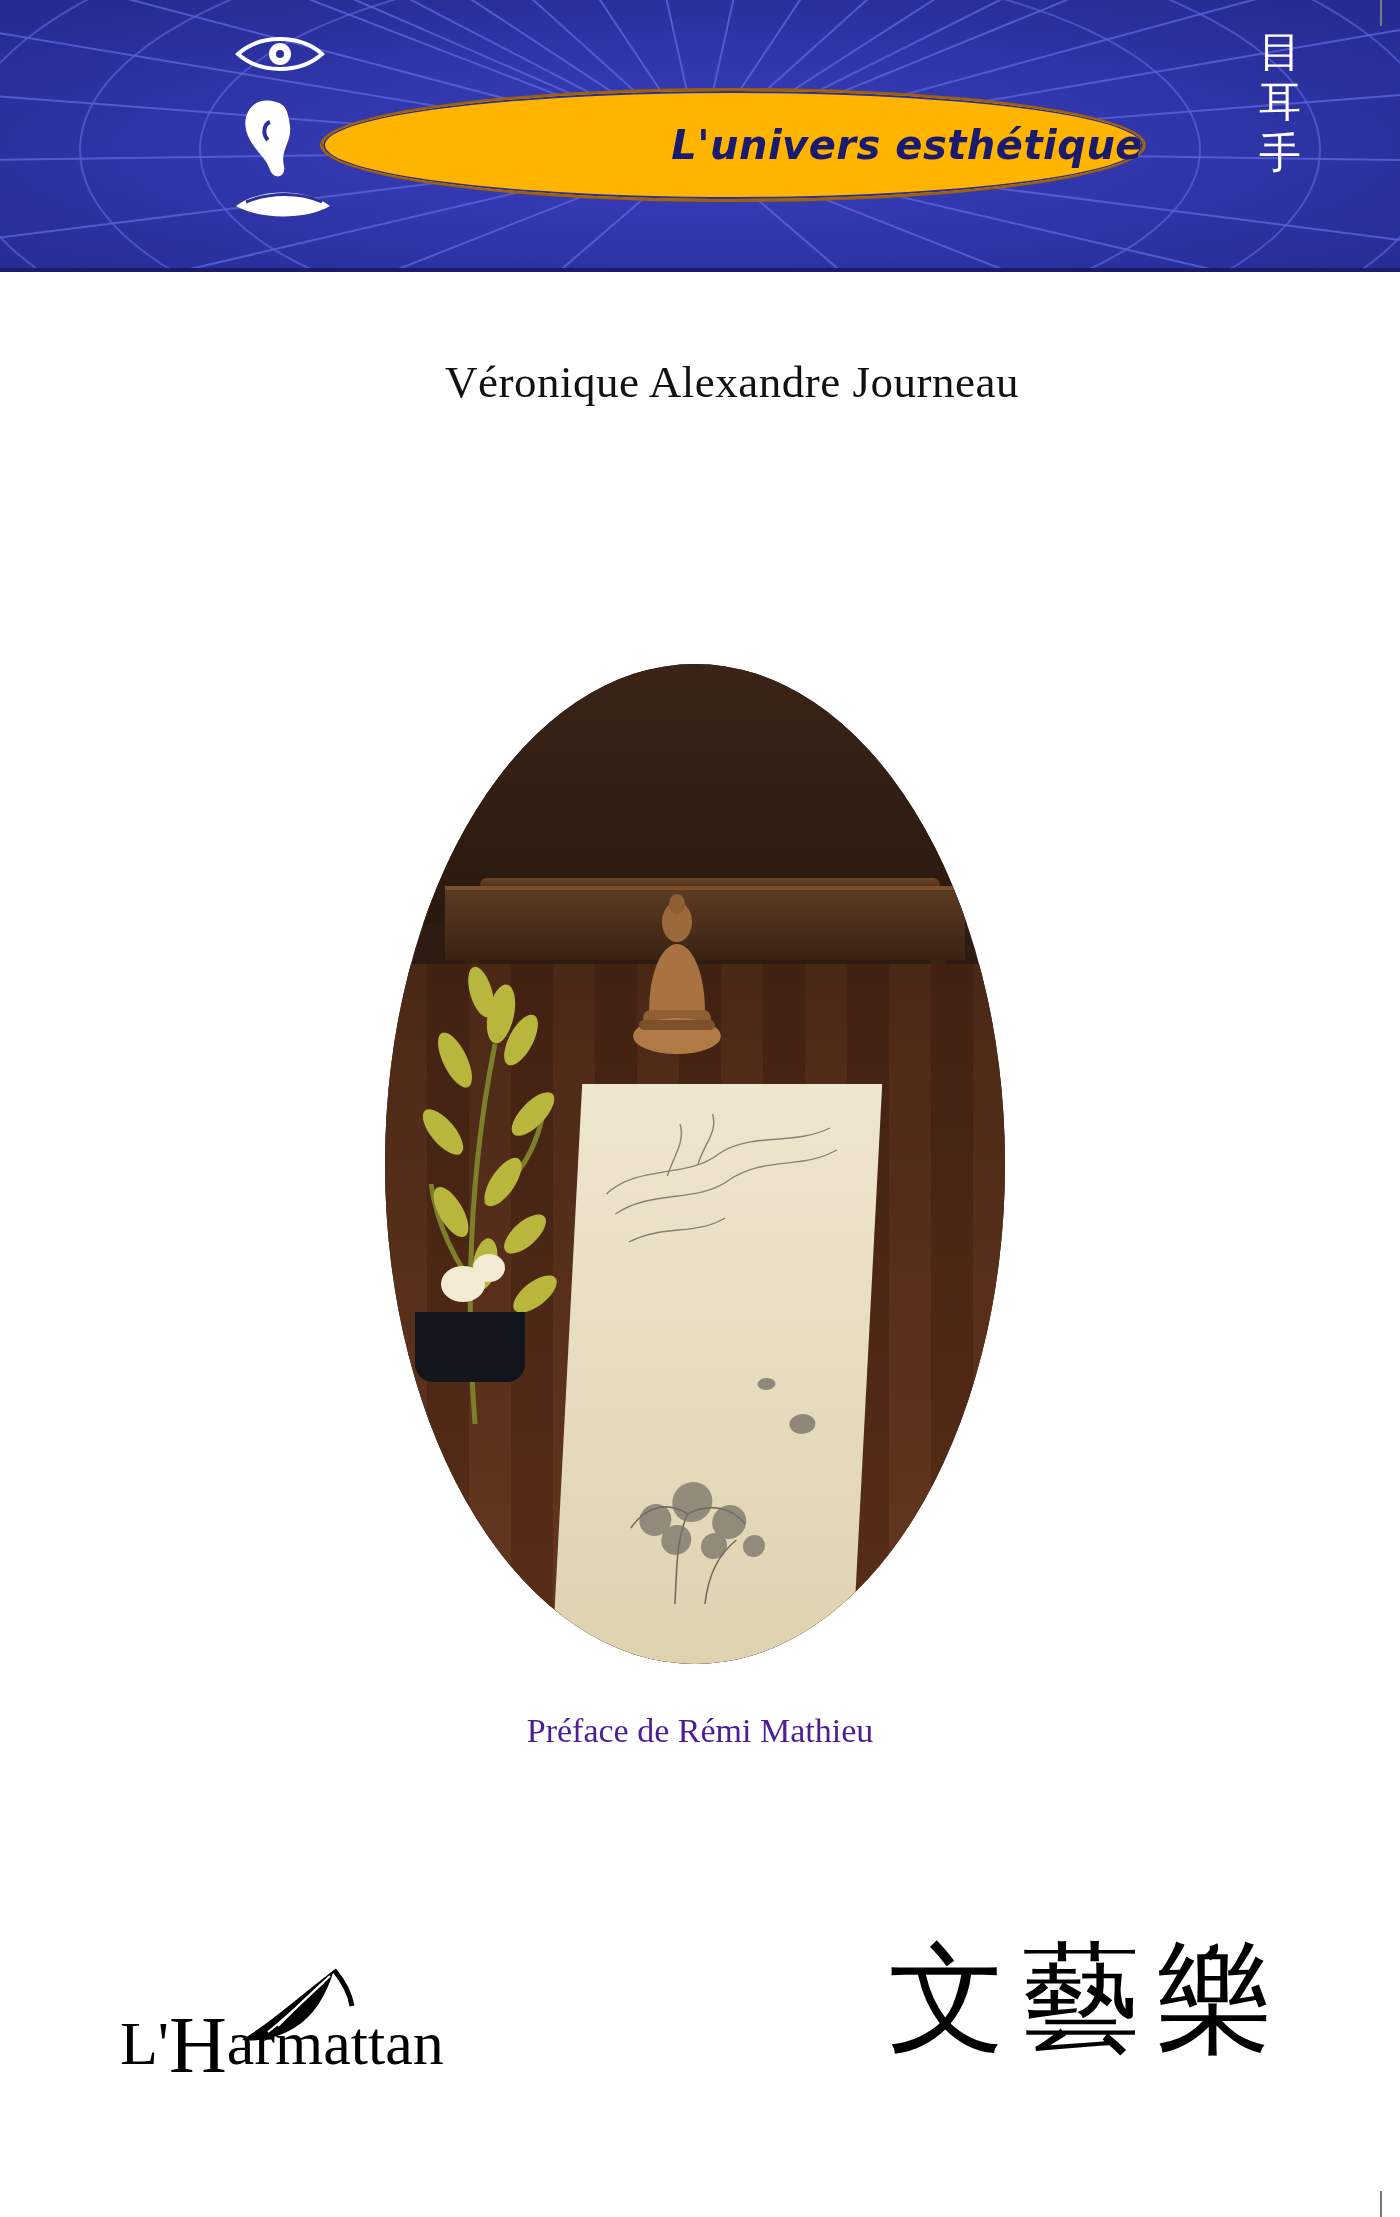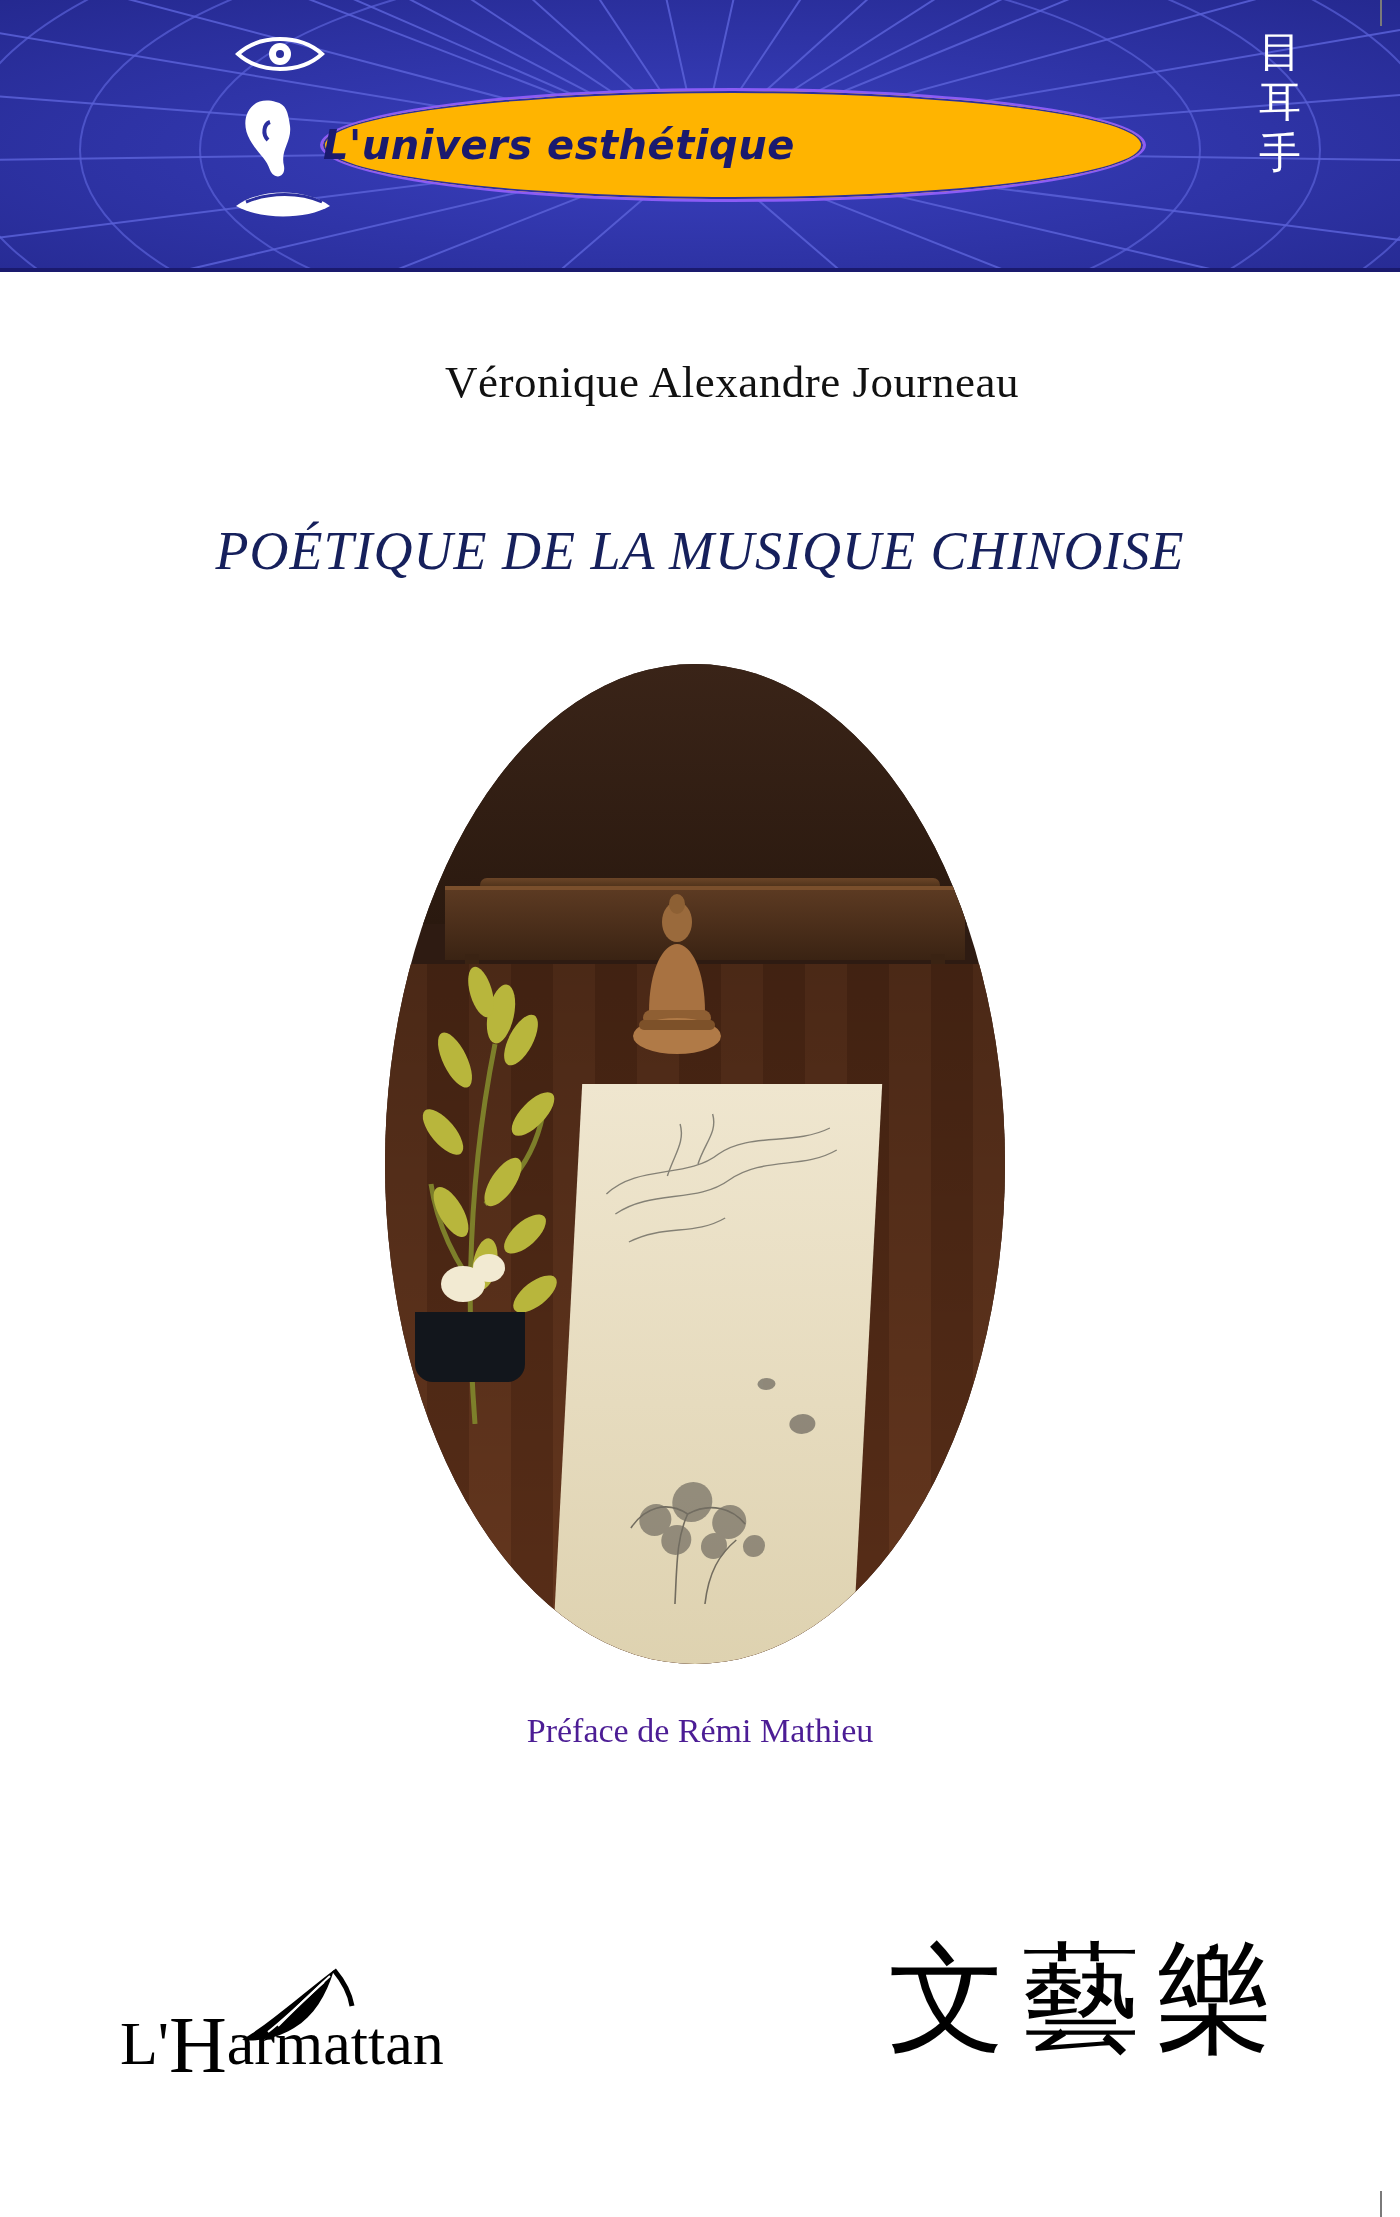--- a/index.html
+++ b/index.html
@@ -31,24 +31,24 @@
     width: 1400px; height: 272px;
   }
   .banner-ellipse {
     position: absolute;
     left: 320px;
     top: 88px;
     width: 820px;
     height: 108px;
     border-radius: 50%;
     background: #ffb400;
-    border: 3px solid #8b5cf6;
+    border: 3px solid #a16207;
     display: flex;
     align-items: center;
-    justify-content: flex-start;
+    justify-content: flex-end;
     box-shadow: 0 0 0 2px #2b2f9e inset;
   }
   .banner-title {
     font-family: "DejaVu Sans", sans-serif;
     font-weight: bold;
     font-style: italic;
     font-size: 40px;
     color: #1a1a6e;
     letter-spacing: 0.5px;
     white-space: nowrap;
@@ -340,21 +340,20 @@
     <div>手</div>
   </div>
 
   <div class="banner-bottom-line"></div>
 </div>
 
 <div class="cover">
 
   <div class="author">Véronique Alexandre Journeau</div>
 
-  <div class="book-title">POÉTIQUE DE LA MUSIQUE CHINOISE</div>
 
   <div class="photo-oval">
     <div class="ph-wall"></div>
     <div class="ph-wall-text">書法碑文古琴之道心聲遠山流水高士清風明月雅集詩韻</div>
 
     <div class="ph-zither"></div>
     <div class="ph-table"></div>
     <div class="ph-table-legs">
       <span style="left:20px"></span>
       <span style="left:486px"></span>

